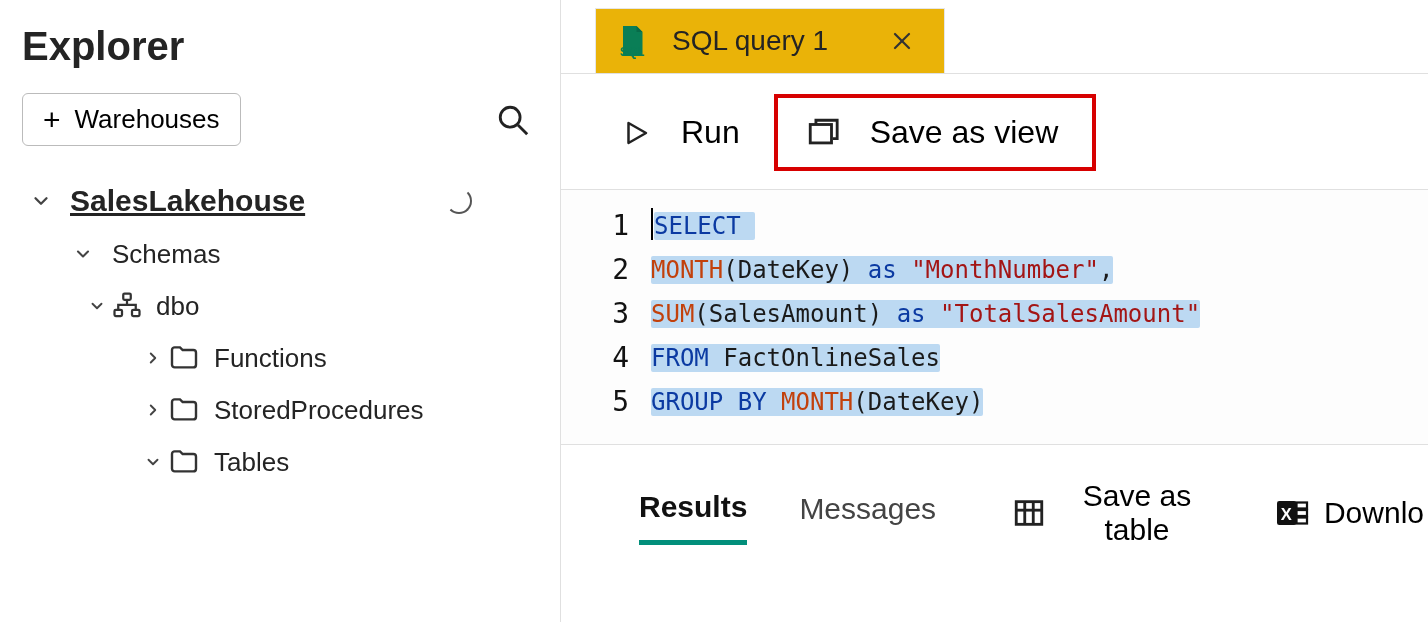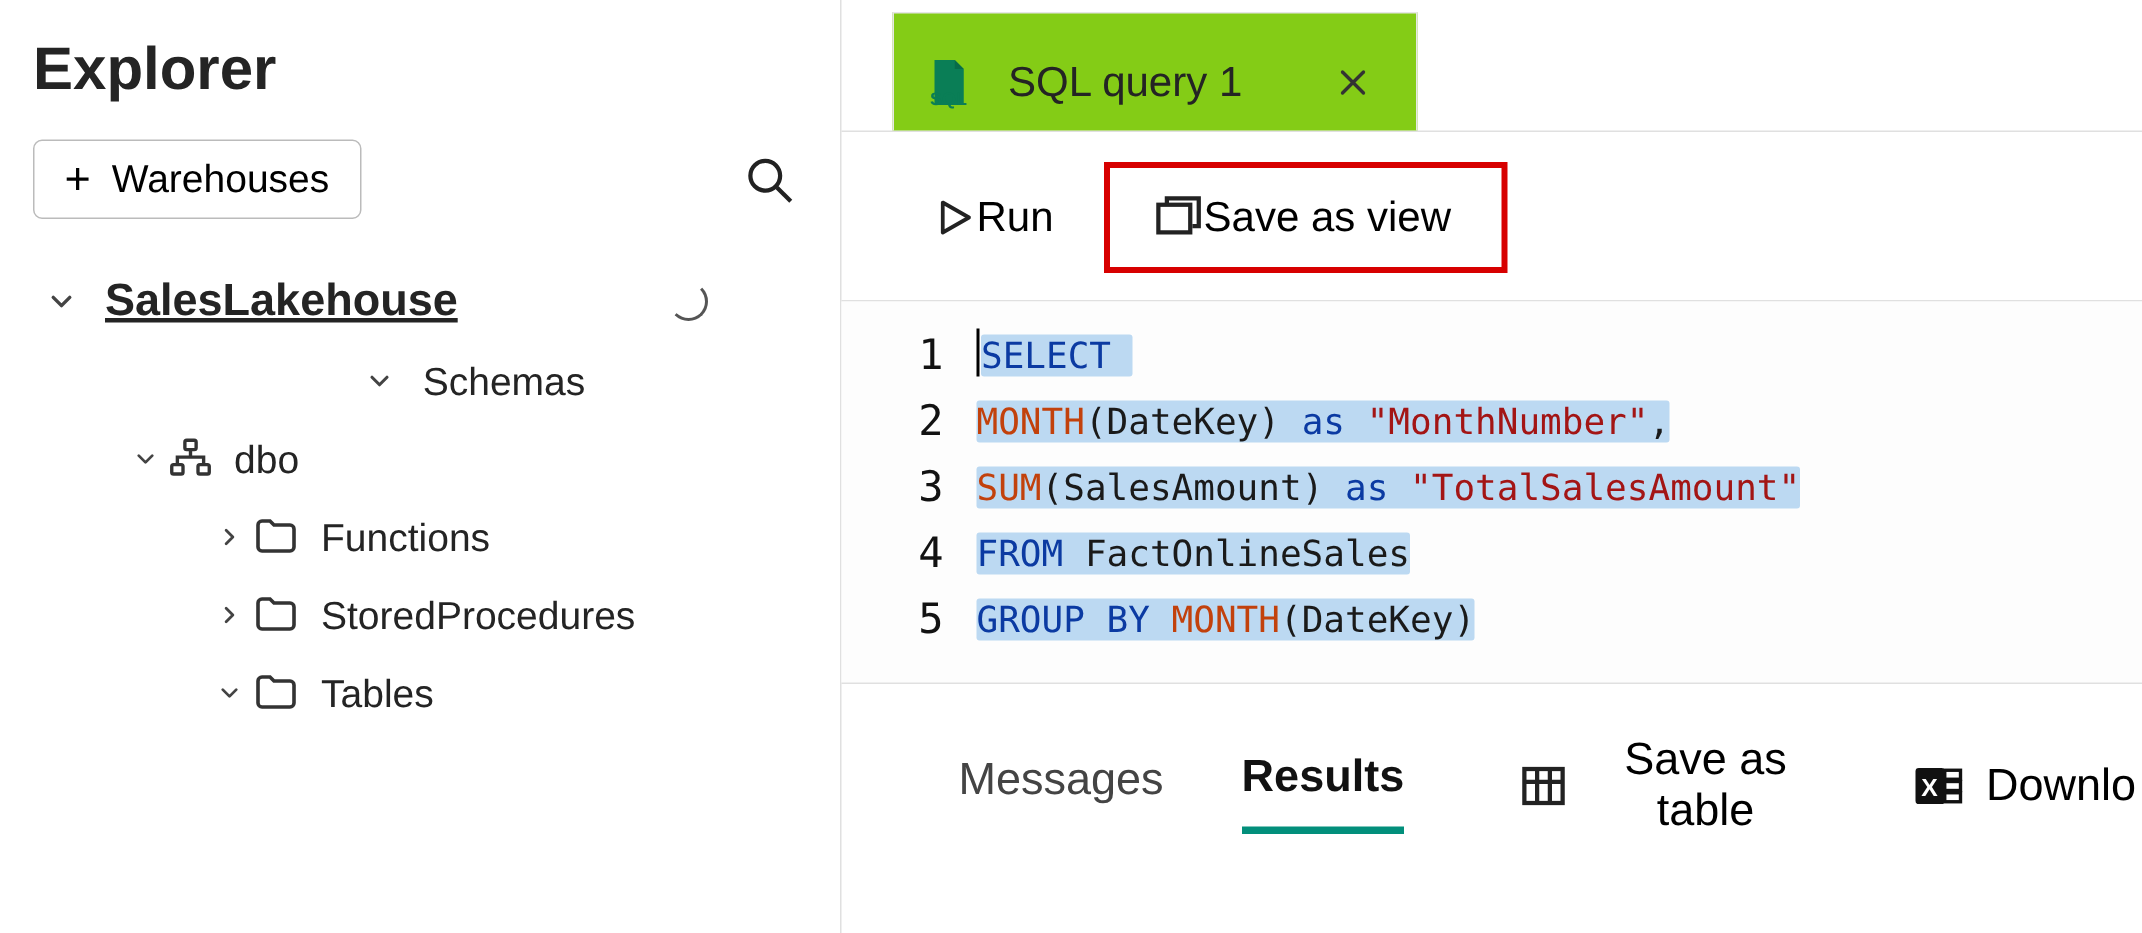--- a/index.html
+++ b/index.html
@@ -24,45 +24,45 @@
       padding: 10px 20px; font-size: 26px; background: #fff;
       cursor: pointer;
     }
     .plus-icon { font-size: 30px; line-height: 1; }
     .search-btn { background: none; border: none; cursor: pointer; padding: 8px; margin-left: auto; }
 
     .tree { font-size: 26px; }
     .tree-row { display: flex; align-items: center; padding: 10px 0 10px 28px; cursor: pointer; min-height: 52px; }
     .tree-row .label { margin-left: 14px; }
     .lvl1 { font-weight: 600; font-size: 30px; padding-left: 26px; text-decoration: underline; }
-    .lvl2 { padding-left: 68px; justify-content: center; }
+    .lvl2 { padding-left: 68px; }
     .lvl3 { padding-left: 82px; }
     .lvl4 { padding-left: 138px; }
     .chev { display: inline-flex; width: 30px; justify-content: center; }
     .spinner { width: 26px; height: 26px; border: 2px solid #555; border-top-color: transparent; border-left-color: transparent; border-radius: 50%; margin-left: auto; margin-right: 88px; }
     .schema-icon, .folder-icon { display: inline-flex; }
 
     
     .main { flex: 1; height: 100%; display: flex; flex-direction: column; border-left: 1px solid #e0e0e0; position: relative; }
 
     .tabbar { display: flex; padding: 8px 0 0 34px; border-bottom: 1px solid #e0e0e0; }
     .tab {
       display: flex; align-items: center; gap: 16px;
-      background: #84cc16; padding: 28px 24px 14px 18px;
+      background: #eab308; padding: 14px 24px 14px 18px;
       border: 1px solid #e6e6e6; border-bottom: none;
       cursor: pointer; font-size: 28px;
     }
     .tab .tablabel { padding: 0 40px 0 6px; }
     .tab-close { background: none; border: none; cursor: pointer; font-size: 28px; color: #444; padding: 4px 6px; }
 
     .toolbar { display: flex; align-items: center; gap: 16px; padding: 20px 0 18px 42px; border-bottom: 1px solid #e0e0e0; }
     .tool-btn {
-      display: inline-flex; align-items: center; gap: 0;
+      display: inline-flex; align-items: center; gap: 30px;
       border: none; background: none; cursor: pointer;
-      font-size: 28px; padding: 10px 18px; text-align: right;
+      font-size: 32px; padding: 10px 18px; text-align: right;
     }
     .highlight-box {
       border: 4px solid #d70000;
       padding: 6px 16px 6px 10px;
     }
 
     .editor { display: flex; padding: 10px 0 20px 0; background: #fdfdfd; }
     .gutter {
       width: 90px; text-align: right; padding-right: 22px;
       color: #121212; font-size: 28px; font-family: Consolas, "Menlo", monospace;
@@ -254,22 +254,22 @@
       <div class="codeline"><span class="hl"><span class="k-brown">MONTH</span><span class="k-dark">(</span><span class="k-dark">DateKey</span><span class="k-dark">) </span><span class="k-blue">as</span><span> </span><span class="k-red">"MonthNumber"</span><span class="k-dark">,</span></span></div>
       <div class="codeline"><span class="hl"><span class="k-brown">SUM</span><span class="k-dark">(</span><span class="k-dark">SalesAmount</span><span class="k-dark">) </span><span class="k-blue">as</span><span> </span><span class="k-red">"TotalSalesAmount"</span></span></div>
       <div class="codeline"><span class="hl"><span class="k-blue">FROM</span><span> </span><span class="k-dark">FactOnlineSales</span></span></div>
       <div class="codeline"><span class="hl"><span class="k-blue">GROUP</span><span> </span><span class="k-blue">BY</span><span> </span><span class="k-brown">MONTH</span><span class="k-dark">(</span><span class="k-dark">DateKey</span><span class="k-dark">)</span></span></div>
     </div>
   </div>
 
   <div class="editor-divider"></div>
 
   <div class="bottombar">
+    <button class="bottom-tab active">Results</button>
     <button class="bottom-tab">Messages</button>
-    <button class="bottom-tab active">Results</button>
     <button class="save-table-btn">
       <span>
         <svg width="34" height="34" viewBox="0 0 24 24" fill="none" stroke="#222" stroke-width="2">
             <rect x="3" y="4" width="18" height="16"></rect>
             <line x1="3" y1="10" x2="21" y2="10"></line>
             <line x1="9" y1="4" x2="9" y2="20"></line>
             <line x1="15" y1="4" x2="15" y2="20"></line>
           </svg>
       </span>
       <span>Save as table</span>

